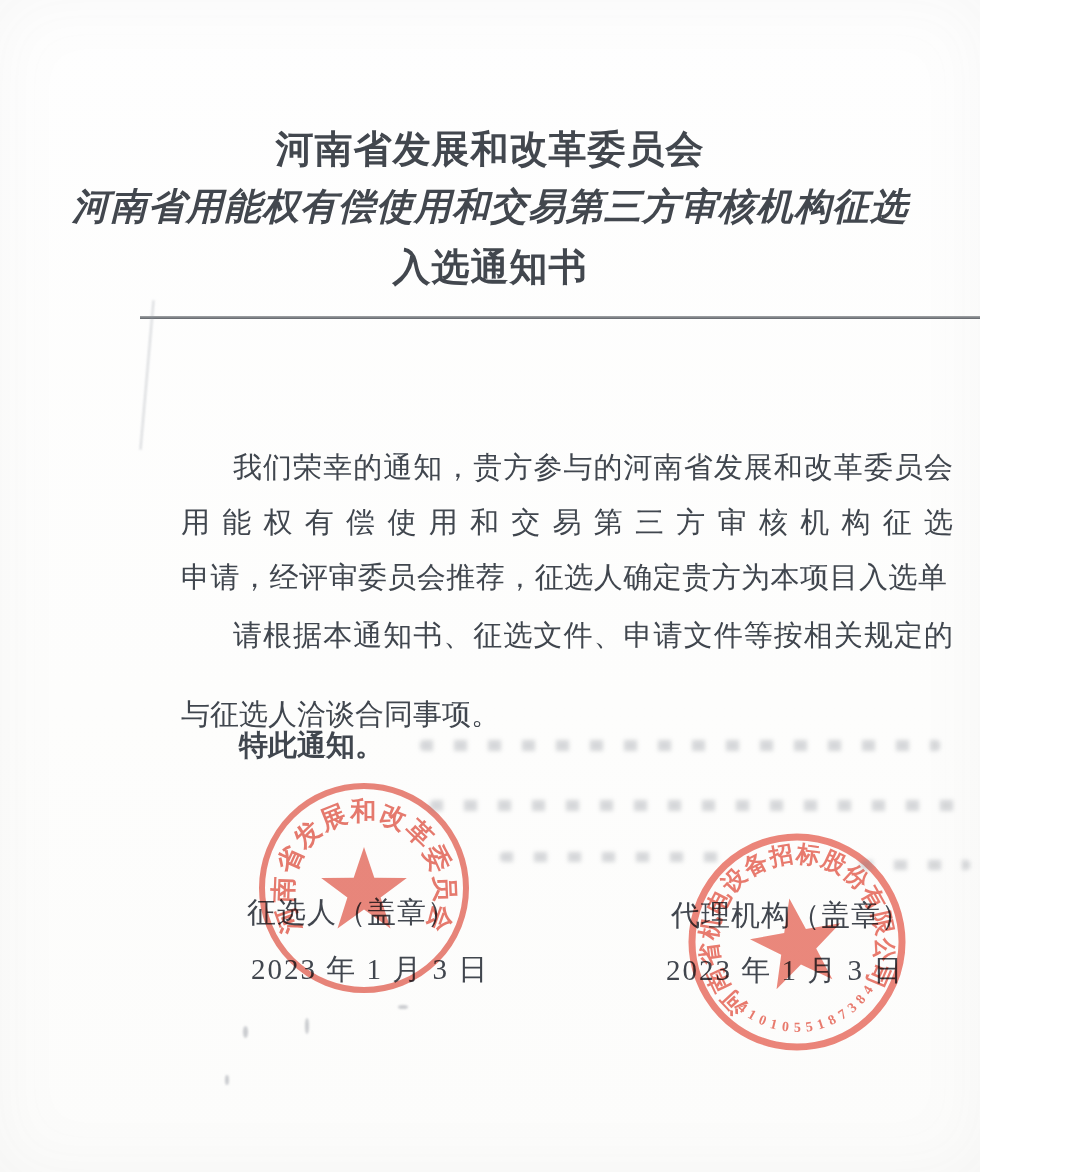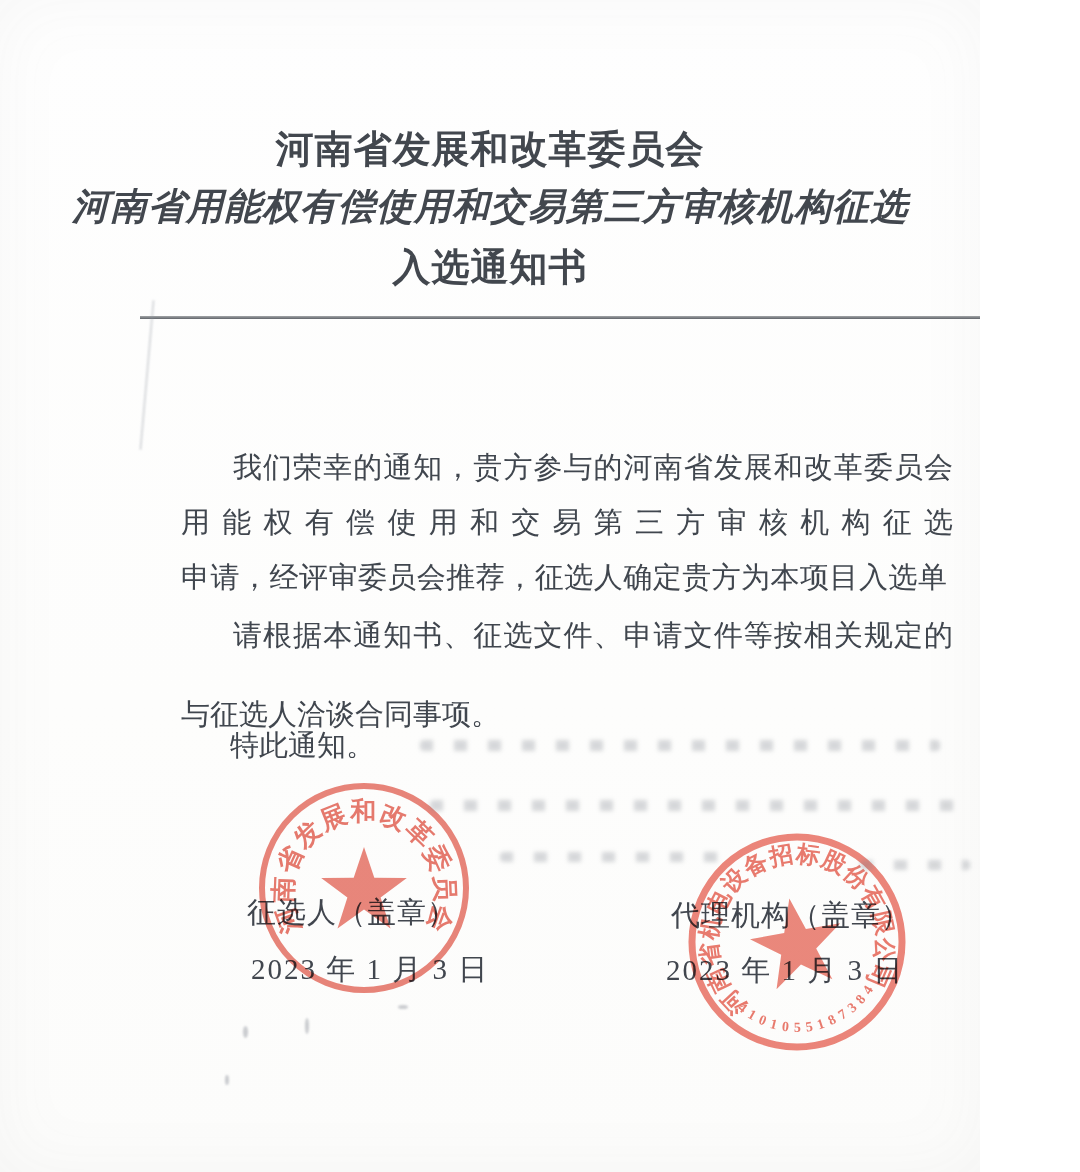--- a/index.html
+++ b/index.html
@@ -48,21 +48,21 @@
     text-align-last: justify;
     overflow: hidden;
     height: 40px;
   }
   .recipient { top: 358px; left: 183px; }
   .bl-0 { top: 448px; left: 233px; width: 720px; }
   .bl-1 { top: 503px; left: 181px; width: 772px; }
   .bl-2 { top: 558px; left: 181px; width: 766px; }
   .bl-3 { top: 616px; left: 233px; width: 720px; }
   .bl-4 { top: 671px; left: 181px; margin-top: 24px; }
-  .bl-5 { top: 726px; left: 230px; }
+  .bl-5 { top: 726px; left: 239px; font-weight: bold; }
 
   
   .sig {
     font-size: 29px;
     color: #41464e;
     white-space: nowrap;
     letter-spacing: 1px;
   }
   .sig-left-label  { top: 893px; left: 247px; }
   .sig-left-date   { top: 950px; left: 251px; letter-spacing: 2px; }

